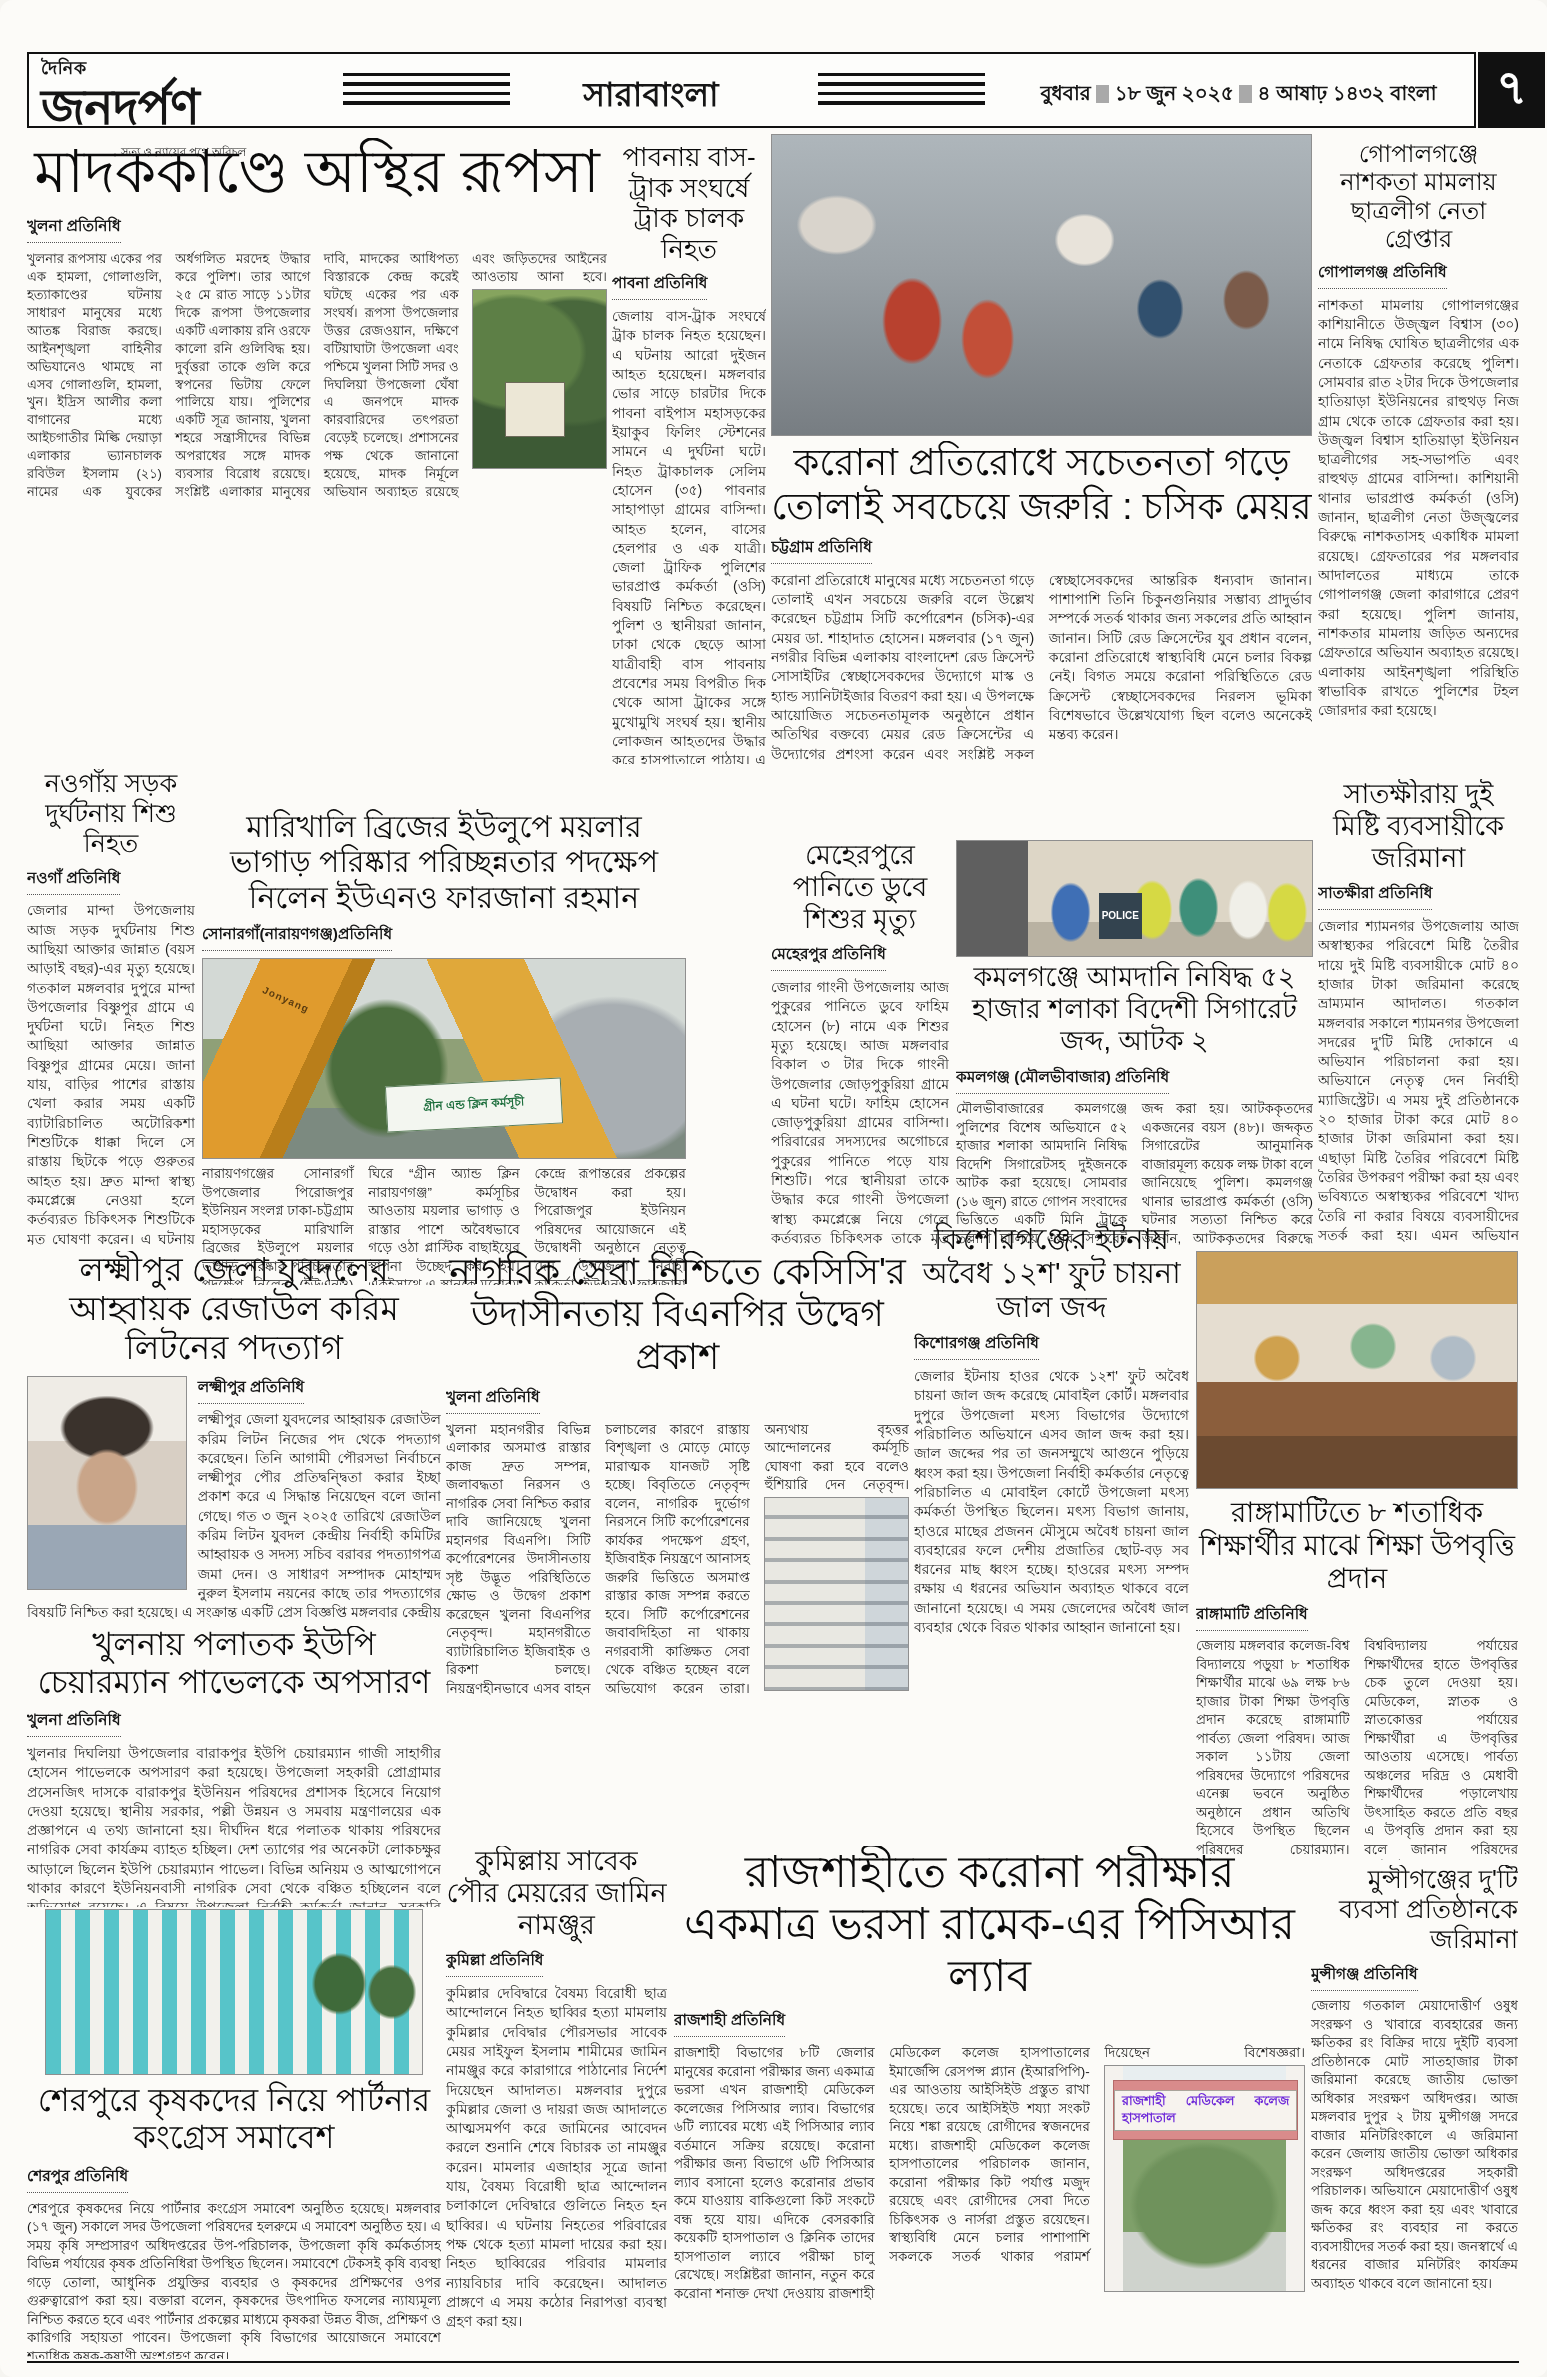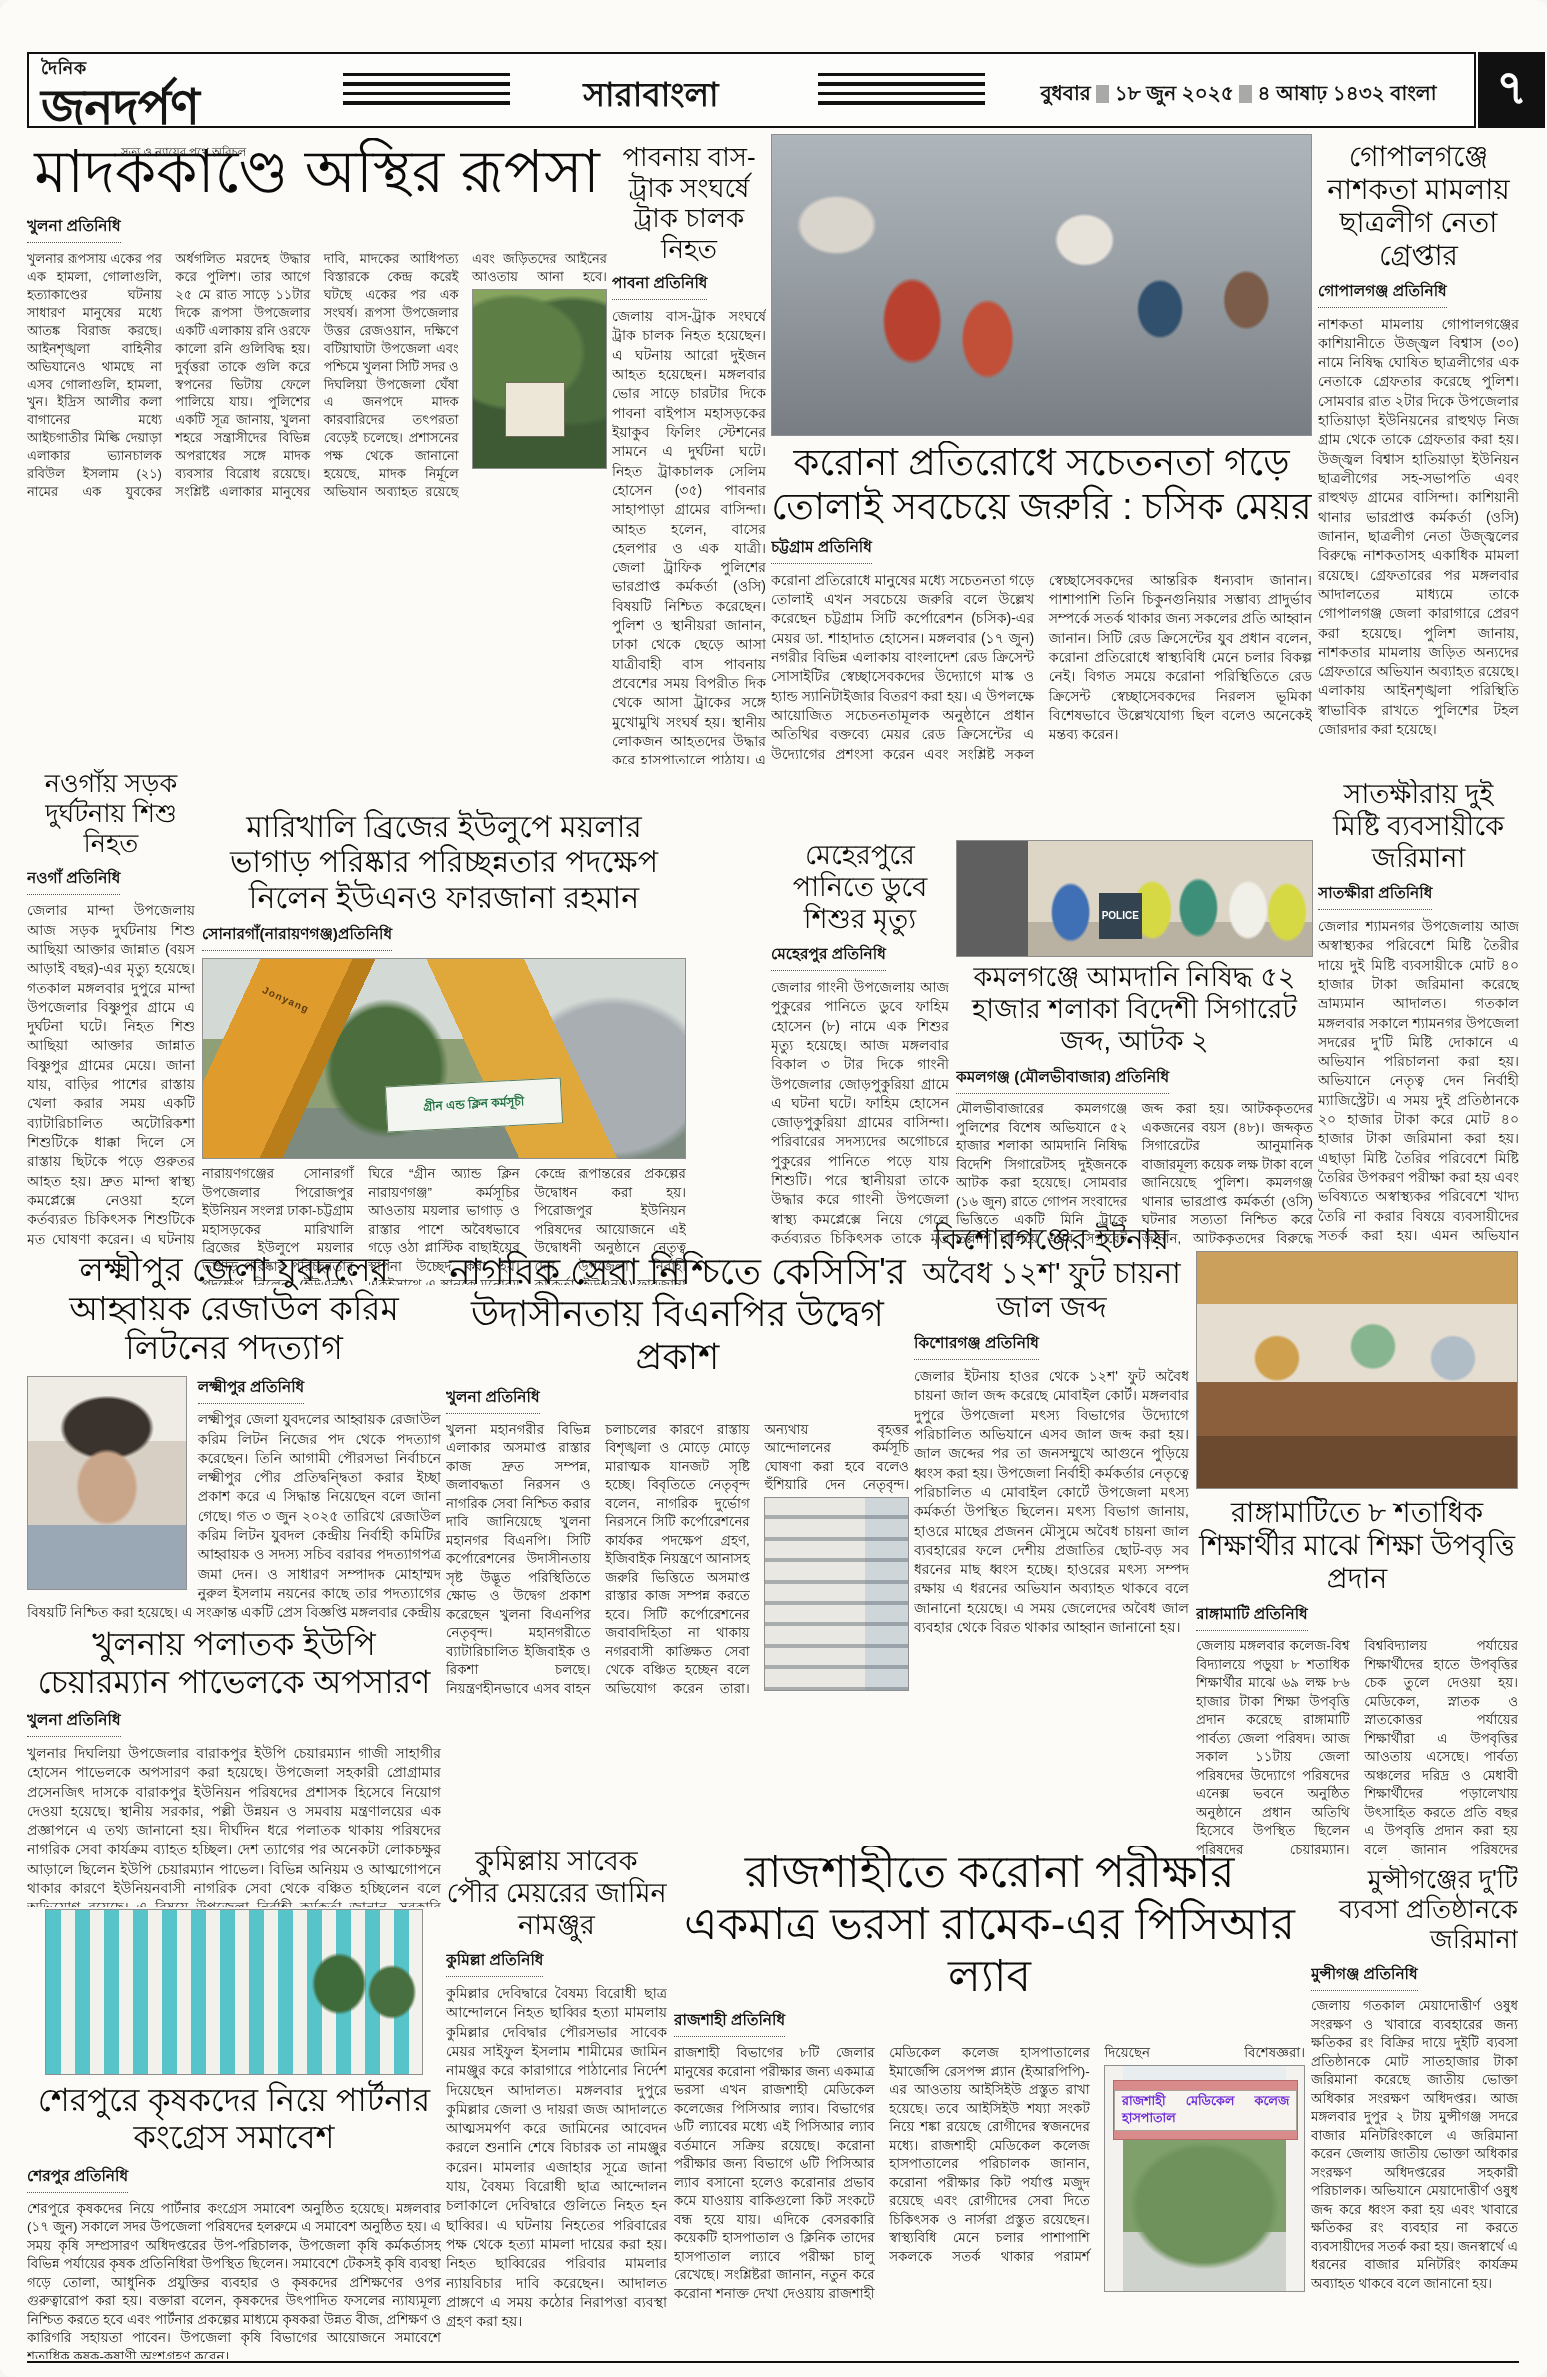--- a/index.html
+++ b/index.html
@@ -120,21 +120,21 @@
 
   <div class="ph ph-masks" style="position:absolute;left:771px;top:134px;width:541px;height:302px;" role="img" aria-label="করোনা সচেতনতা কর্মসূচিতে মাস্ক বিতরণ করছেন রেড ক্রিসেন্ট স্বেচ্ছাসেবকরা"></div>
 
   <section class="art" style="left:771px;top:441px;width:541px;height:393px;">
     <h1 class="hl" style="font-size:37px;">করোনা প্রতিরোধে সচেতনতা গড়ে তোলাই সবচেয়ে জরুরি : চসিক মেয়র</h1>
     <span class="by">চট্টগ্রাম প্রতিনিধি</span>
     <div class="bd cols2" style="font-size:14px;height:254px;">করোনা প্রতিরোধে মানুষের মধ্যে সচেতনতা গড়ে তোলাই এখন সবচেয়ে জরুরি বলে উল্লেখ করেছেন চট্টগ্রাম সিটি কর্পোরেশন (চসিক)-এর মেয়র ডা. শাহাদাত হোসেন। মঙ্গলবার (১৭ জুন) নগরীর বিভিন্ন এলাকায় বাংলাদেশ রেড ক্রিসেন্ট সোসাইটির স্বেচ্ছাসেবকদের উদ্যোগে মাস্ক ও হ্যান্ড স্যানিটাইজার বিতরণ করা হয়। এ উপলক্ষে আয়োজিত সচেতনতামূলক অনুষ্ঠানে প্রধান অতিথির বক্তব্যে মেয়র রেড ক্রিসেন্টের এ উদ্যোগের প্রশংসা করেন এবং সংশ্লিষ্ট সকল স্বেচ্ছাসেবকদের আন্তরিক ধন্যবাদ জানান। পাশাপাশি তিনি চিকুনগুনিয়ার সম্ভাব্য প্রাদুর্ভাব সম্পর্কে সতর্ক থাকার জন্য সকলের প্রতি আহ্বান জানান। সিটি রেড ক্রিসেন্টের যুব প্রধান বলেন, করোনা প্রতিরোধে স্বাস্থ্যবিধি মেনে চলার বিকল্প নেই। বিগত সময়ে করোনা পরিস্থিতিতে রেড ক্রিসেন্ট স্বেচ্ছাসেবকদের নিরলস ভূমিকা বিশেষভাবে উল্লেখযোগ্য ছিল বলেও অনেকেই মন্তব্য করেন।</div>
   </section>
 
   <section class="art" style="left:1318px;top:140px;width:201px;height:634px;">
-    <h2 class="hl" style="font-size:28px;">গোপালগঞ্জে নাশকতা মামলায় ছাত্রলীগ নেতা গ্রেপ্তার</h2>
+    <h2 class="hl" style="font-size:24px;">গোপালগঞ্জে নাশকতা মামলায় ছাত্রলীগ নেতা গ্রেপ্তার</h2>
     <span class="by">গোপালগঞ্জ প্রতিনিধি</span>
     <div class="bd" style="font-size:14px;">নাশকতা মামলায় গোপালগঞ্জের কাশিয়ানীতে উজ্জ্বল বিশ্বাস (৩০) নামে নিষিদ্ধ ঘোষিত ছাত্রলীগের এক নেতাকে গ্রেফতার করেছে পুলিশ। সোমবার রাত ২টার দিকে উপজেলার হাতিয়াড়া ইউনিয়নের রাহুথড় নিজ গ্রাম থেকে তাকে গ্রেফতার করা হয়। উজ্জ্বল বিশ্বাস হাতিয়াড়া ইউনিয়ন ছাত্রলীগের সহ-সভাপতি এবং রাহুথড় গ্রামের বাসিন্দা। কাশিয়ানী থানার ভারপ্রাপ্ত কর্মকর্তা (ওসি) জানান, ছাত্রলীগ নেতা উজ্জ্বলের বিরুদ্ধে নাশকতাসহ একাধিক মামলা রয়েছে। গ্রেফতারের পর মঙ্গলবার আদালতের মাধ্যমে তাকে গোপালগঞ্জ জেলা কারাগারে প্রেরণ করা হয়েছে। পুলিশ জানায়, নাশকতার মামলায় জড়িত অন্যদের গ্রেফতারে অভিযান অব্যাহত রয়েছে। এলাকায় আইনশৃঙ্খলা পরিস্থিতি স্বাভাবিক রাখতে পুলিশের টহল জোরদার করা হয়েছে।</div>
   </section>
 
   <section class="art" style="left:27px;top:769px;width:168px;height:476px;">
     <h2 class="hl" style="font-size:25.4px;">নওগাঁয় সড়ক দুর্ঘটনায় শিশু নিহত</h2>
     <span class="by">নওগাঁ প্রতিনিধি</span>
     <div class="bd" style="font-size:14px;">জেলার মান্দা উপজেলায় আজ সড়ক দুর্ঘটনায় শিশু আছিয়া আক্তার জান্নাত (বয়স আড়াই বছর)-এর মৃত্যু হয়েছে। গতকাল মঙ্গলবার দুপুরে মান্দা উপজেলার বিষ্ণুপুর গ্রামে এ দুর্ঘটনা ঘটে। নিহত শিশু আছিয়া আক্তার জান্নাত বিষ্ণুপুর গ্রামের মেয়ে। জানা যায়, বাড়ির পাশের রাস্তায় খেলা করার সময় একটি ব্যাটারিচালিত অটোরিকশা শিশুটিকে ধাক্কা দিলে সে রাস্তায় ছিটকে পড়ে গুরুতর আহত হয়। দ্রুত মান্দা স্বাস্থ্য কমপ্লেক্সে নেওয়া হলে কর্তব্যরত চিকিৎসক শিশুটিকে মৃত ঘোষণা করেন। এ ঘটনায় এলাকায় শোকের ছায়া নেমে এসেছে।</div>
   </section>
 

